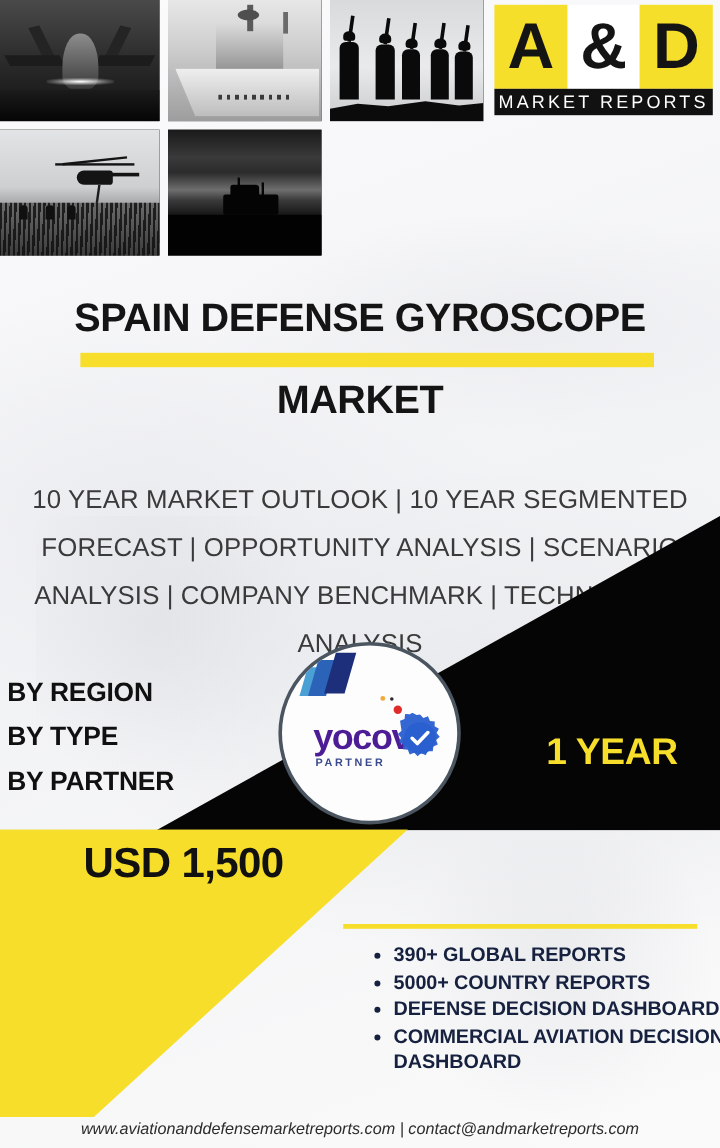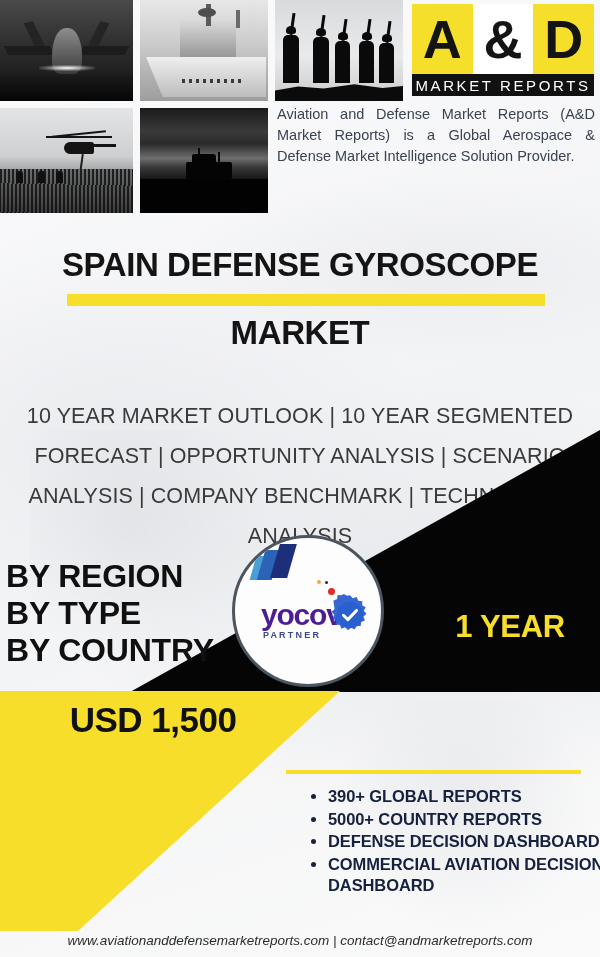--- a/index.html
+++ b/index.html
@@ -127,21 +127,21 @@
     color:#F7DE2B;font-weight:700;font-size:31px;line-height:37px;letter-spacing:-.3px;}
 
   
   .yellow-wedge{position:absolute;left:0;top:691px;width:600px;height:240px;
     background:#F7DE2B;clip-path:polygon(0 0, 340px 0, 78px 100%, 0 100%);}
   .price{position:absolute;left:18px;top:700px;width:270px;text-align:center;
     font-size:35px;font-weight:700;color:#111;letter-spacing:-.5px;}
 
   
   .bylist{position:absolute;left:6px;top:558px;}
-  .bylist div{font-size:32px;font-weight:700;color:#101010;line-height:37px;letter-spacing:-.2px;}
+  .bylist div{font-size:22px;font-weight:700;color:#101010;line-height:37px;letter-spacing:-.2px;}
 
   
   .yocova{position:absolute;left:232px;top:535px;width:146px;height:146px;border-radius:50%;
     background:#fdfdfd;border:3px solid #4a5560;overflow:hidden;}
   .yc-flag{position:absolute;left:18px;top:6px;width:52px;height:40px;}
   .yc-flag i{position:absolute;display:block;}
   .yc-f1{left:22px;top:0;width:17px;height:34px;background:#1d2f7a;transform:skewX(-16deg);}
   .yc-f2{left:8px;top:6px;width:15px;height:30px;background:#2b63b8;transform:skewX(-16deg);}
   .yc-f3{left:0px;top:12px;width:11px;height:24px;background:#4a9fd5;transform:skewX(-16deg);}
   .yc-word{position:absolute;left:26px;top:62px;width:94px;text-align:center;
@@ -248,37 +248,36 @@
     <div class="logo-row">
       <div class="logo-cell y">A</div>
       <div class="logo-cell w">&amp;</div>
       <div class="logo-cell y">D</div>
     </div>
     <div class="logo-bar">
       <span>MARKET REPORTS</span>
     </div>
   </div>
 
-  <div class="intro">Aviation and Defense Market Reports (A&amp;D Market Reports) is a Global Aerospace &amp; Defense Market Intelligence Solution Provider.</div>
 
   <div class="title">SPAIN DEFENSE GYROSCOPE</div>
   <div class="title-bar"></div>
   <div class="title2">MARKET</div>
 
   <div class="subtitle">10 YEAR MARKET OUTLOOK | 10 YEAR SEGMENTED FORECAST | OPPORTUNITY ANALYSIS | SCENARIO ANALYSIS | COMPANY BENCHMARK | TECHNOLOGY ANALYSIS</div>
 
   <div class="black-wedge"></div>
   <div class="forecast">
     <div>1 YEAR</div>
   </div>
 
   <div class="bylist">
     <div>BY REGION</div>
     <div>BY TYPE</div>
-    <div>BY COUNTRY</div>
+    <div>BY PARTNER</div>
   </div>
 
   <div class="yocova">
     <div class="yc-flag">
       <i class="yc-f3"></i>
         <i class="yc-f2"></i>
         <i class="yc-f1"></i>
     </div>
     <div class="yc-word">yocova</div>
     <div class="yc-sub">PARTNER</div>

